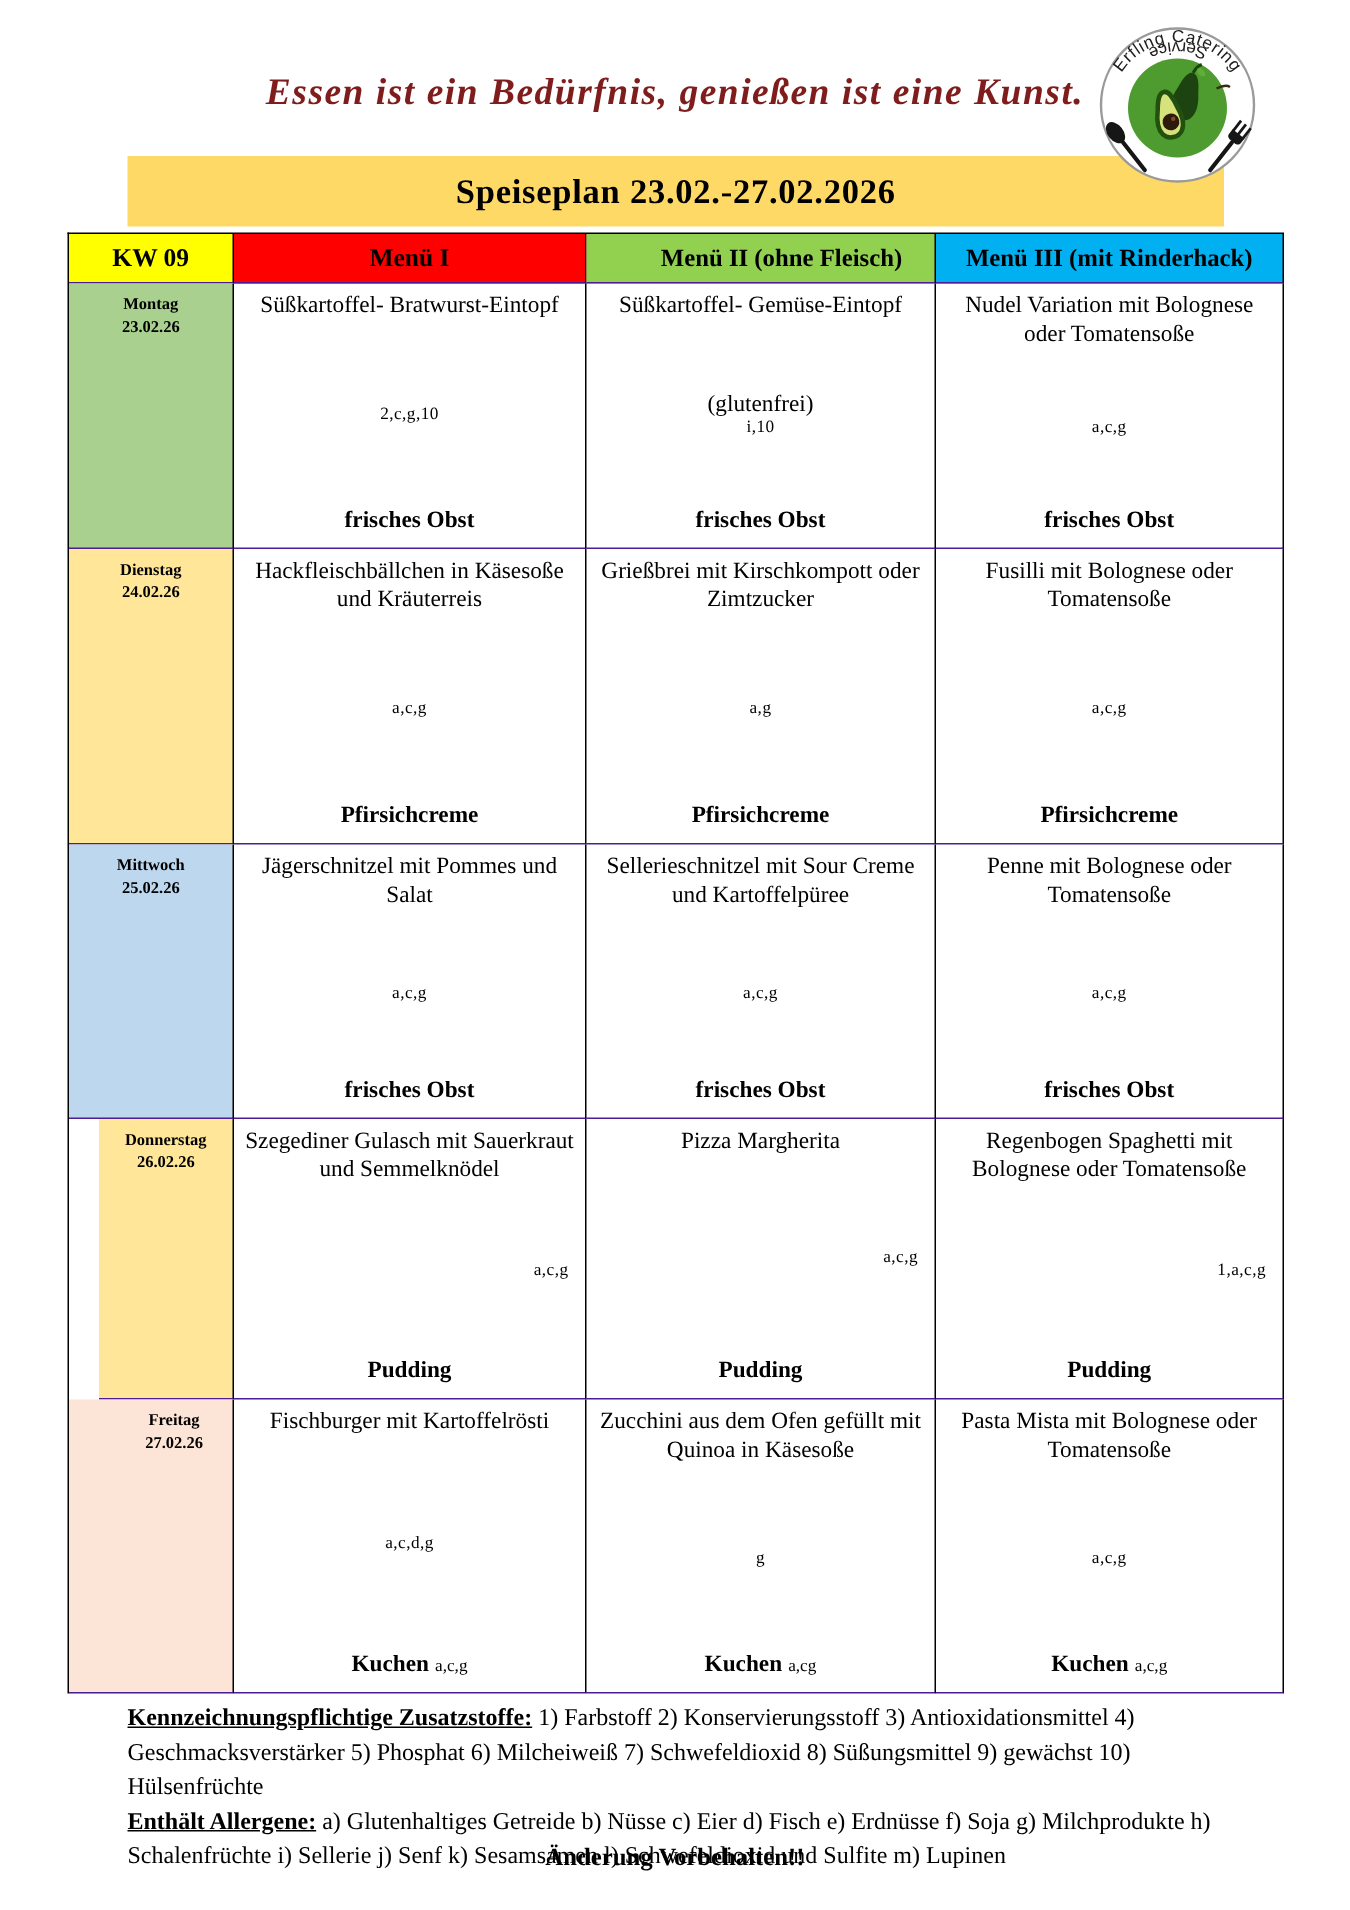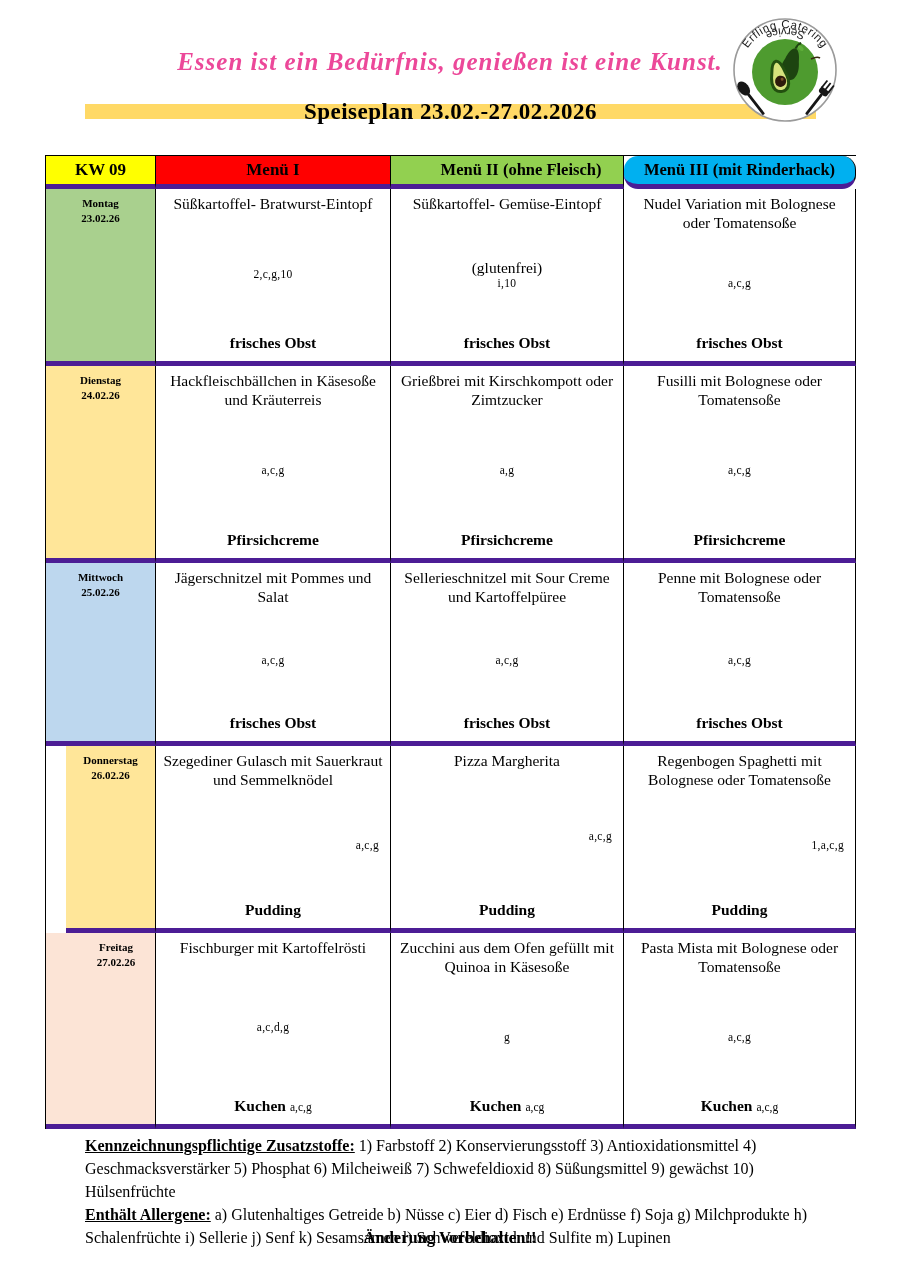--- a/index.html
+++ b/index.html
@@ -4,50 +4,50 @@
 <style>
   html,body{margin:0;padding:0;}
   body{
     width:900px;height:1273px;background:#fff;position:relative;
     font-family:"Liberation Serif",serif;color:#000;overflow:hidden;
   }
   
   .quote{
     position:absolute;left:0;top:48px;width:900px;text-align:center;
     font-family:"Liberation Serif",serif;font-style:italic;font-weight:bold;
-    font-size:25px;color:#ec4899;letter-spacing:1px;
+    font-size:25px;color:#7f1d1d;letter-spacing:1px;
   }
   .banner{
-    position:absolute;left:85px;top:104px;width:731px;height:15px;
+    position:absolute;left:85px;top:104px;width:731px;height:47px;
     background:#ffd966;display:flex;align-items:center;justify-content:center;
   }
   .banner-title{font-size:23px;font-weight:bold;letter-spacing:.5px;}
   .logo{position:absolute;left:725px;top:12px;width:120px;height:120px;}
   .logo svg{display:block;}
   
   .menu-table{
     position:absolute;left:45px;top:155px;width:810px;
     display:grid;
     grid-template-columns:110px 235px 233px 232px;
     grid-template-rows:33px 177px 197px 183px 187px 196px;
     border-top:1px solid #000;border-left:1px solid #000;
     background:#fff;
   }
   .cell{
-    border-right:1px solid #000;border-bottom:5px solid #4c1d95;
+    border-right:1px solid #000;border-bottom:1px solid #4c1d95;
     box-sizing:border-box;overflow:hidden;
   }
   .hdr{
     display:flex;align-items:center;justify-content:center;
     font-weight:bold;font-size:17px;
   }
   .hdr.week{background:#ffff00;}
   .hdr.m1{background:#ff0000;}
   .hdr.m2{background:#92d050;font-size:16.5px;padding-left:28px;}
-  .hdr.m3{background:#00b0f0;font-size:16.5px;border-radius:14px;}
+  .hdr.m3{background:#00b0f0;font-size:16.5px;}
   .day{
     text-align:center;font-weight:bold;font-size:11px;line-height:1.35;
     padding-top:7px;
   }
   .day.mon{background:#a9d08e;}
   .day.tue{background:#ffe699;}
   .day.wed{background:#bdd7ee;}
   .day.thu{background:#ffe699;margin-left:20px;}
   .day.fri{background:#fce4d6;padding-left:31px;}
   .cw{

